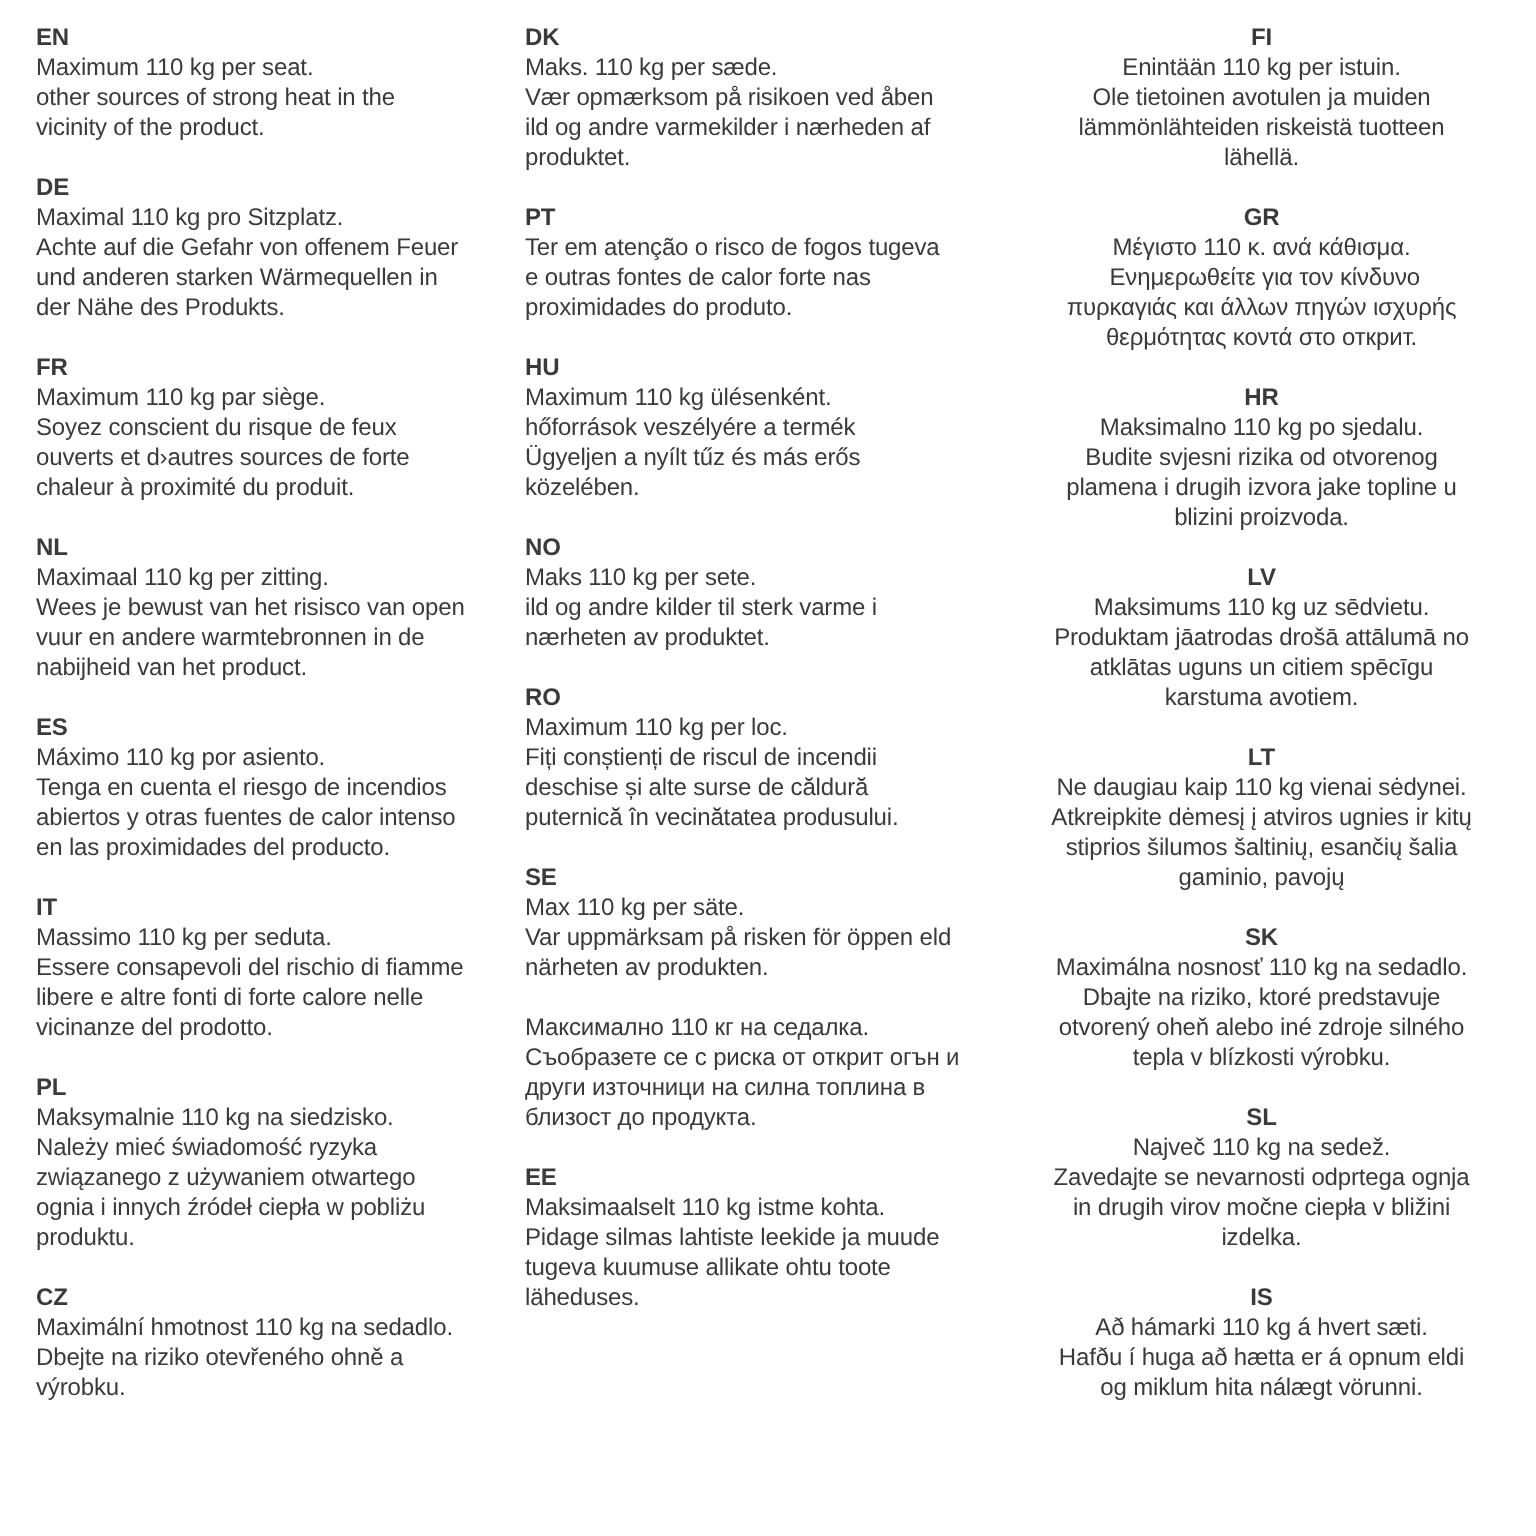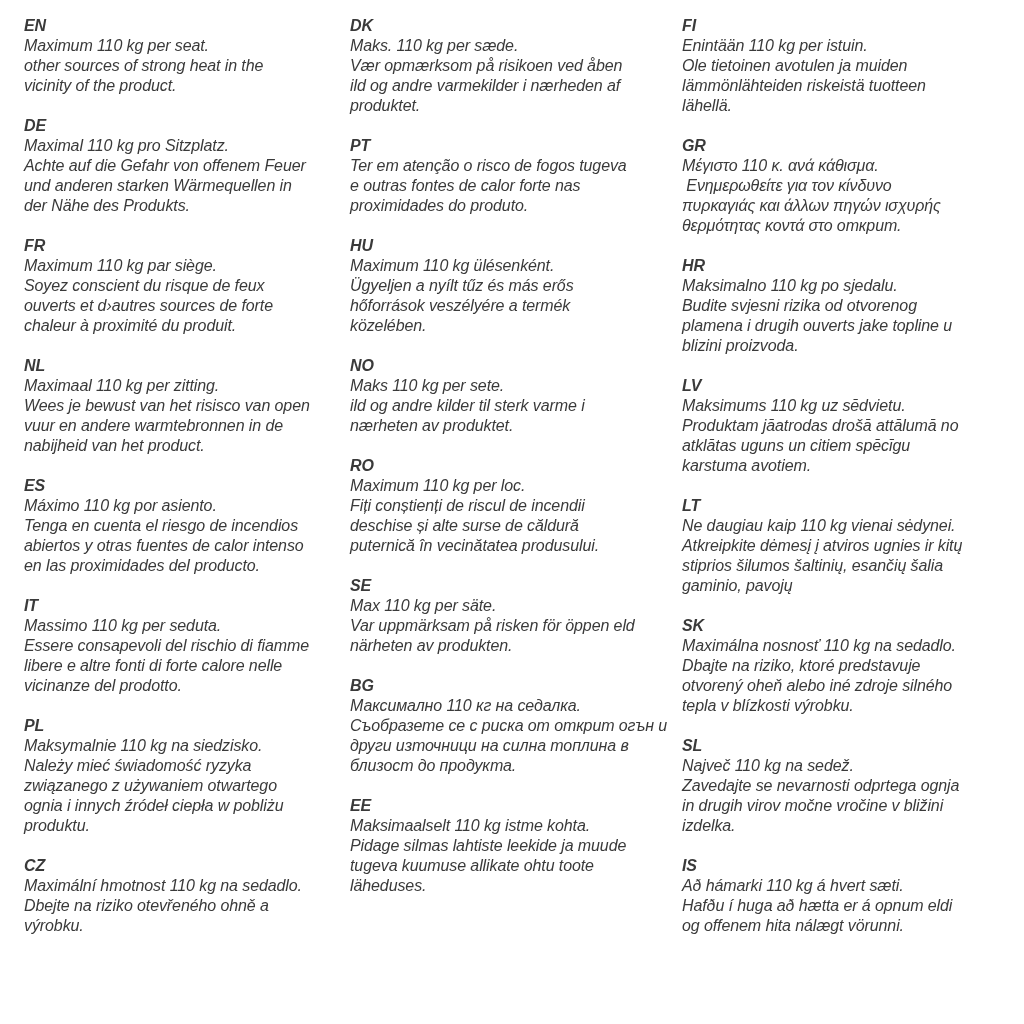--- a/index.html
+++ b/index.html
@@ -14,28 +14,27 @@
     font-family: "Liberation Sans", sans-serif;
     color: #3a3a3a;
   }
   .page {
     box-sizing: border-box;
     width: 1004px;
     height: 1024px;
     padding: 16px 0 0 24px;
     display: flex;
     align-items: flex-start;
-    font-style: italic;
   }
   .column {
     flex: none;
   }
   .column-1 { width: 326px; }
   .column-2 { width: 332px; }
-  .column-3 { width: 318px; }
+  .column-3 { width: 318px; text-align: center; }
   .block {
     margin: 0 0 20px 0;
   }
   .lang {
     font-weight: bold;
     font-size: 16px;
     line-height: 20px;
     letter-spacing: -0.1px;
   }
   .line {
@@ -116,22 +115,22 @@
       </div>
       <div class="block">
         <div class="lang">PT</div>
         <div class="line">Ter em atenção o risco de fogos tugeva</div>
         <div class="line">e outras fontes de calor forte nas</div>
         <div class="line">proximidades do produto.</div>
       </div>
       <div class="block">
         <div class="lang">HU</div>
         <div class="line">Maximum 110 kg ülésenként.</div>
+        <div class="line">hőforrások veszélyére a termék</div>
         <div class="line">Ügyeljen a nyílt tűz és más erős</div>
-        <div class="line">hőforrások veszélyére a termék</div>
         <div class="line">közelében.</div>
       </div>
       <div class="block">
         <div class="lang">NO</div>
         <div class="line">Maks 110 kg per sete.</div>
         <div class="line">ild og andre kilder til sterk varme i</div>
         <div class="line">nærheten av produktet.</div>
       </div>
       <div class="block">
         <div class="lang">RO</div>
@@ -140,21 +139,20 @@
         <div class="line">deschise și alte surse de căldură</div>
         <div class="line">puternică în vecinătatea produsului.</div>
       </div>
       <div class="block">
         <div class="lang">SE</div>
         <div class="line">Max 110 kg per säte.</div>
         <div class="line">Var uppmärksam på risken för öppen eld</div>
         <div class="line">närheten av produkten.</div>
       </div>
       <div class="block">
-        <div class="lang">BG</div>
         <div class="line">Максимално 110 кг на седалка.</div>
         <div class="line">Съобразете се с риска от открит огън и</div>
         <div class="line">други източници на силна топлина в</div>
         <div class="line">близост до продукта.</div>
       </div>
       <div class="block">
         <div class="lang">EE</div>
         <div class="line">Maksimaalselt 110 kg istme kohta.</div>
         <div class="line">Pidage silmas lahtiste leekide ja muude</div>
         <div class="line">tugeva kuumuse allikate ohtu toote</div>
@@ -173,21 +171,21 @@
         <div class="lang">GR</div>
         <div class="line">Μέγιστο 110 κ. ανά κάθισμα.</div>
         <div class="line"> Ενημερωθείτε για τον κίνδυνο</div>
         <div class="line">πυρκαγιάς και άλλων πηγών ισχυρής</div>
         <div class="line">θερμότητας κοντά στο открит.</div>
       </div>
       <div class="block">
         <div class="lang">HR</div>
         <div class="line">Maksimalno 110 kg po sjedalu.</div>
         <div class="line">Budite svjesni rizika od otvorenog</div>
-        <div class="line">plamena i drugih ouverts jake topline u</div>
+        <div class="line">plamena i drugih izvora jake topline u</div>
         <div class="line">blizini proizvoda.</div>
       </div>
       <div class="block">
         <div class="lang">LV</div>
         <div class="line">Maksimums 110 kg uz sēdvietu.</div>
         <div class="line">Produktam jāatrodas drošā attālumā no</div>
         <div class="line">atklātas uguns un citiem spēcīgu</div>
         <div class="line">karstuma avotiem.</div>
       </div>
       <div class="block">
@@ -201,23 +199,23 @@
         <div class="lang">SK</div>
         <div class="line">Maximálna nosnosť 110 kg na sedadlo.</div>
         <div class="line">Dbajte na riziko, ktoré predstavuje</div>
         <div class="line">otvorený oheň alebo iné zdroje silného</div>
         <div class="line">tepla v blízkosti výrobku.</div>
       </div>
       <div class="block">
         <div class="lang">SL</div>
         <div class="line">Največ 110 kg na sedež.</div>
         <div class="line">Zavedajte se nevarnosti odprtega ognja</div>
-        <div class="line">in drugih virov močne vročine v bližini</div>
+        <div class="line">in drugih virov močne ciepła v bližini</div>
         <div class="line">izdelka.</div>
       </div>
       <div class="block">
         <div class="lang">IS</div>
         <div class="line">Að hámarki 110 kg á hvert sæti.</div>
         <div class="line">Hafðu í huga að hætta er á opnum eldi</div>
-        <div class="line">og offenem hita nálægt vörunni.</div>
+        <div class="line">og miklum hita nálægt vörunni.</div>
       </div>
     </div>
 </div>
 
 </body></html>

